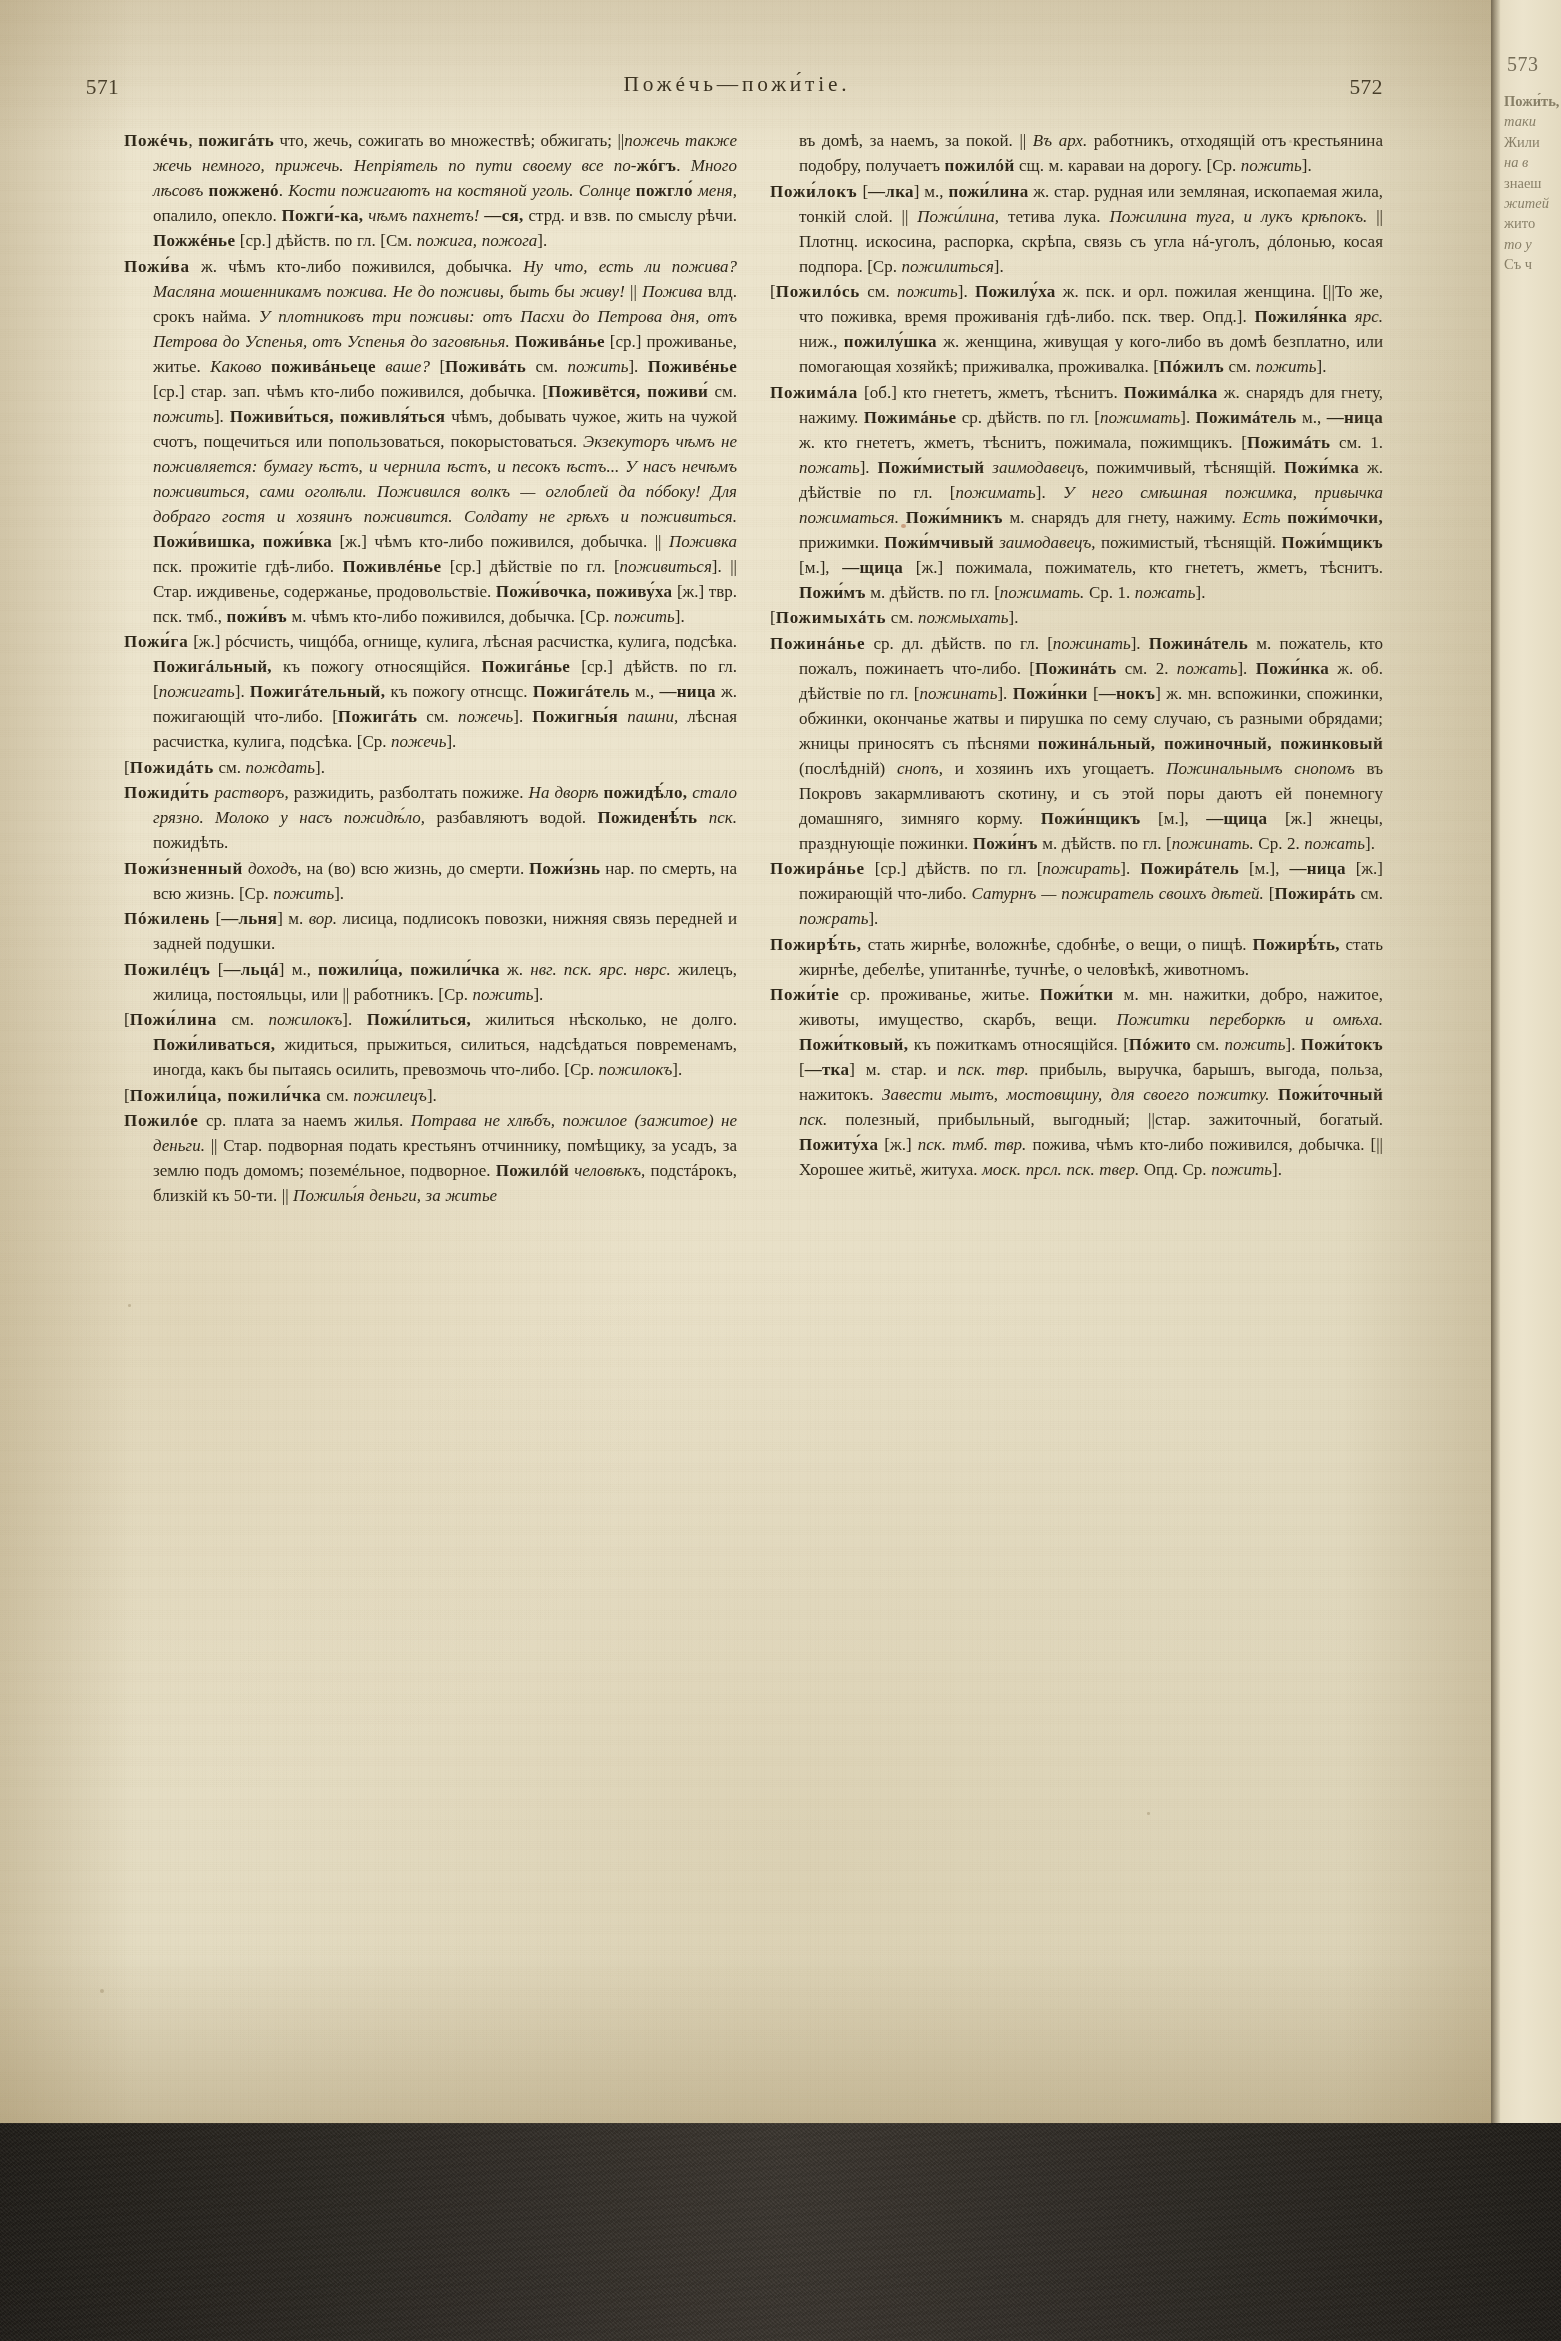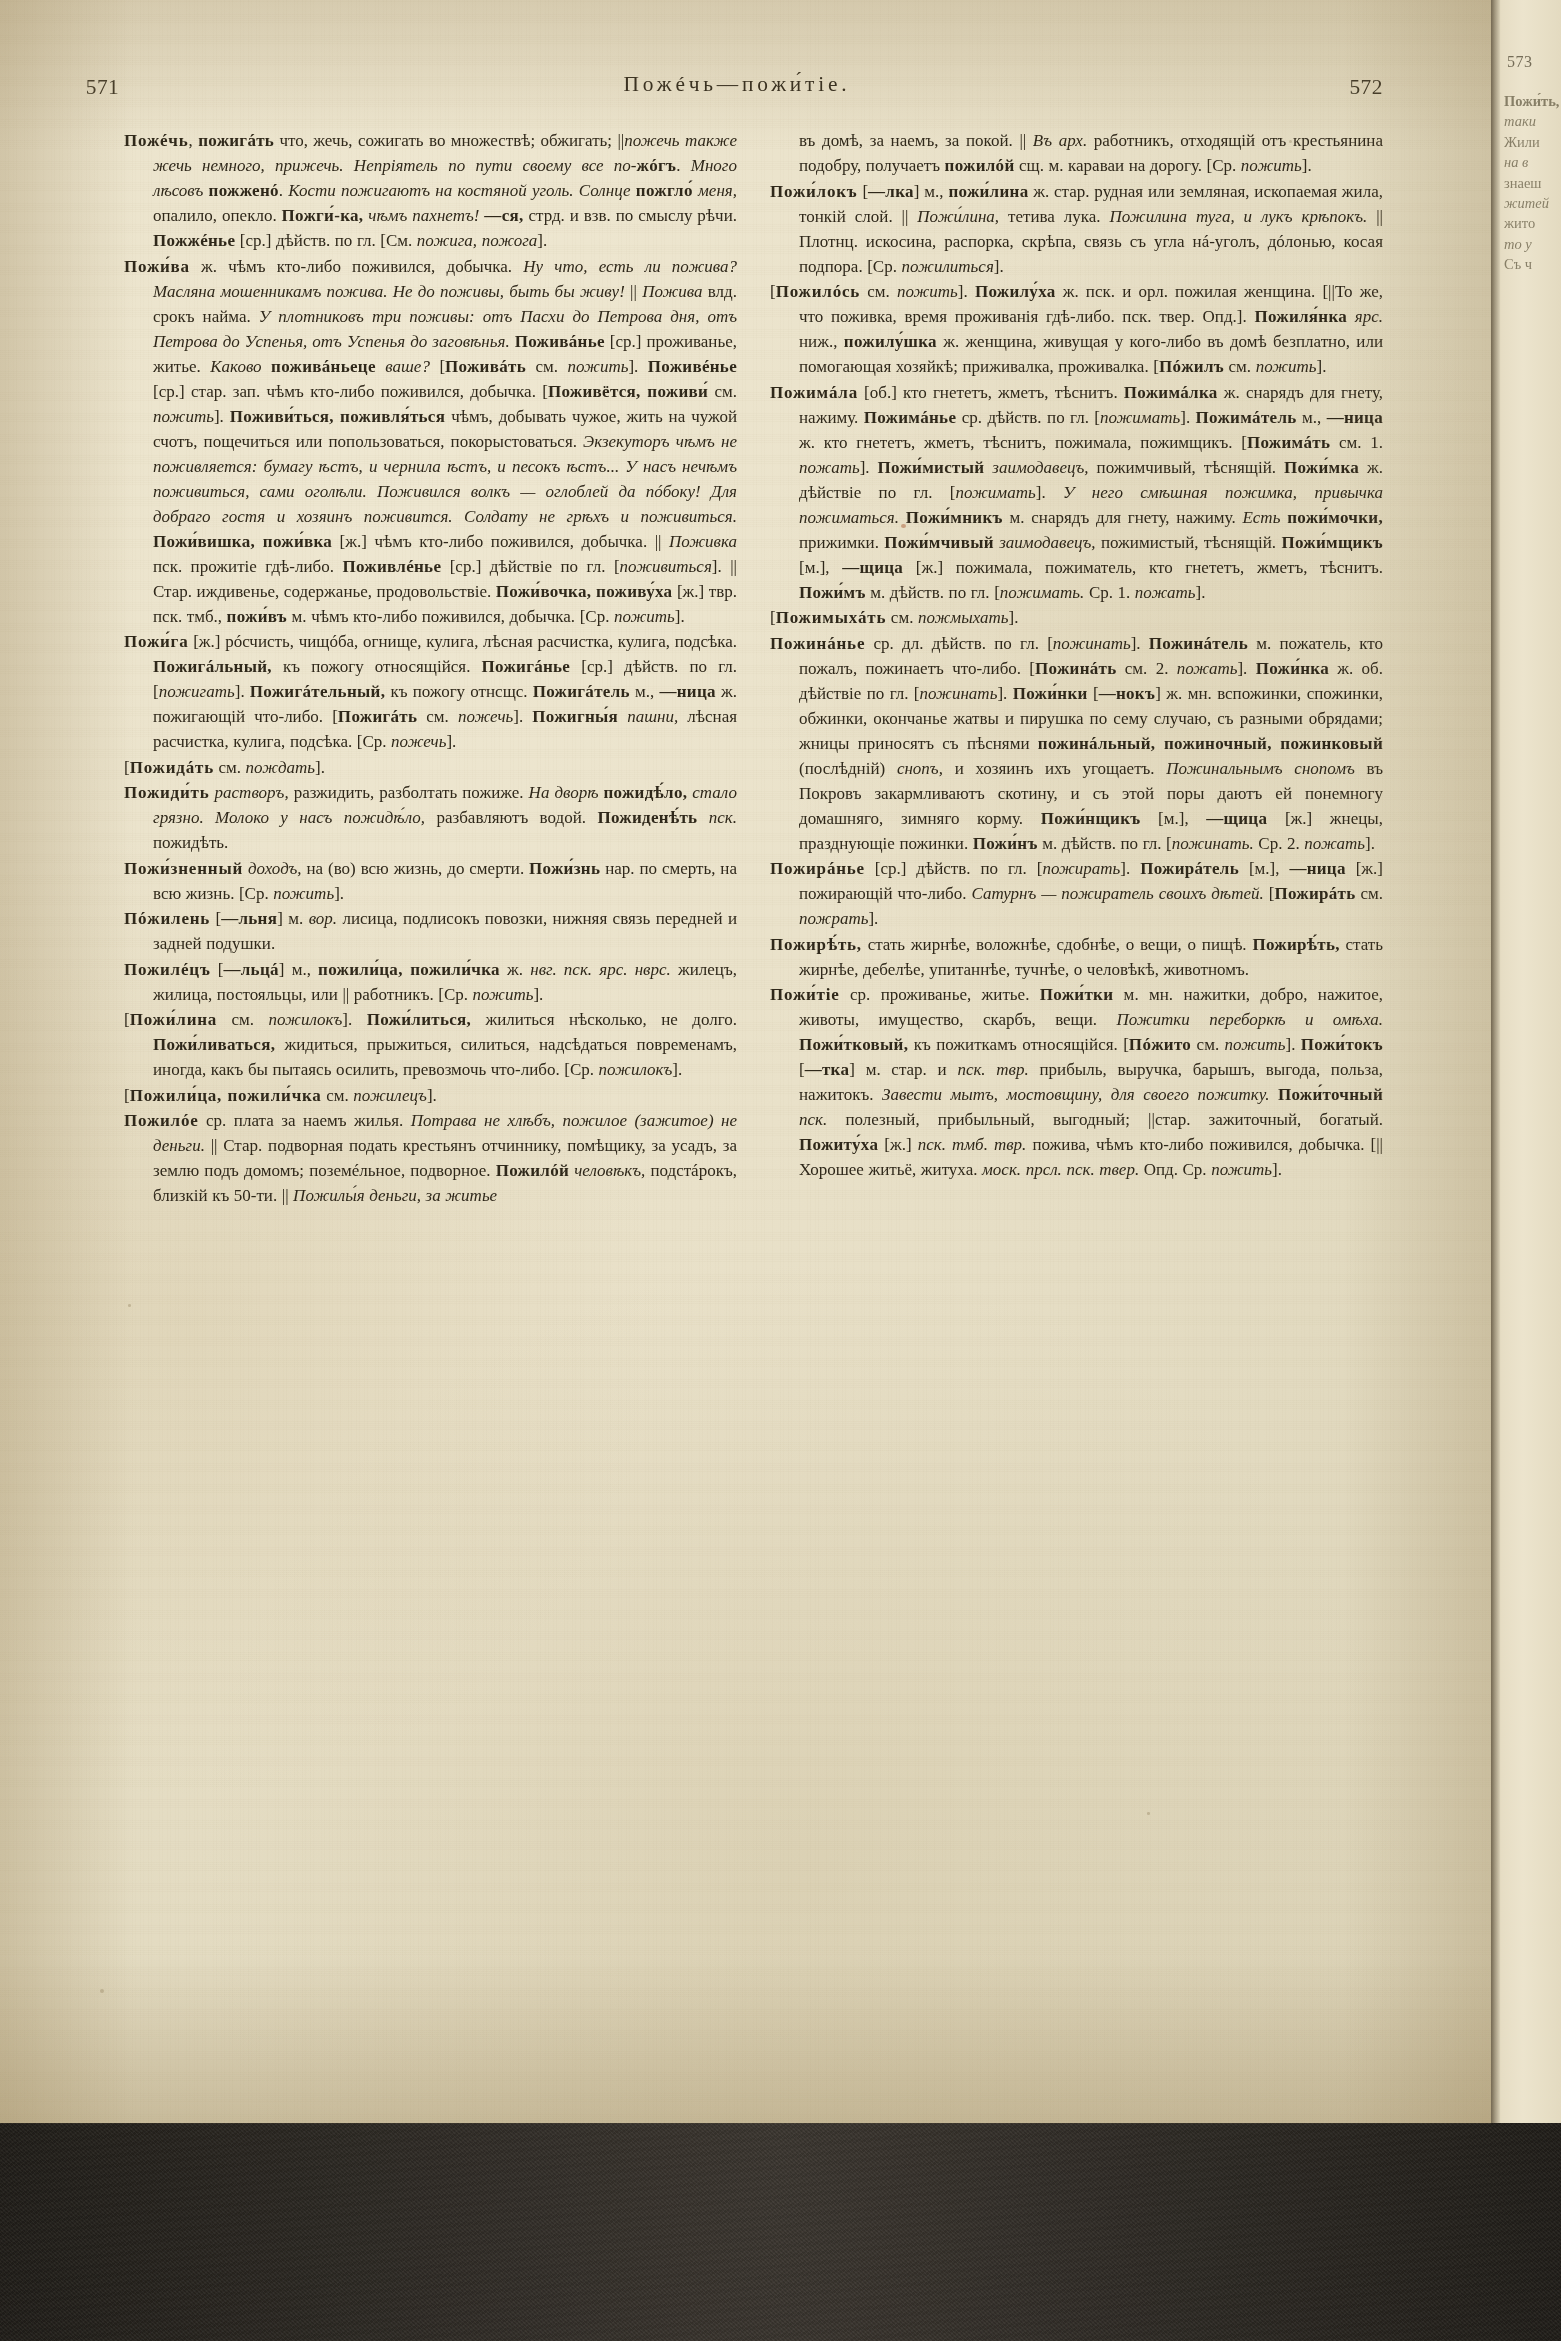--- a/index.html
+++ b/index.html
@@ -89,21 +89,21 @@
   .next-gutter {
     position: absolute;
     left: 0; top: 0;
     width: 8.6px; height: 100%;
     background: linear-gradient(90deg, rgba(60,48,30,.55), rgba(60,48,30,.05));
   }
   .next-folio {
     position: absolute;
     left: 16px;
     top: 53px;
-    font-size: 16px;
+    font-size: 20px;
     letter-spacing: 0.5px;
     color: #4a422f;
     opacity: .72;
   }
   .next-col {
     position: absolute;
     left: 13px;
     top: 91px;
     width: 63px;
     font-size: 14.5px;

